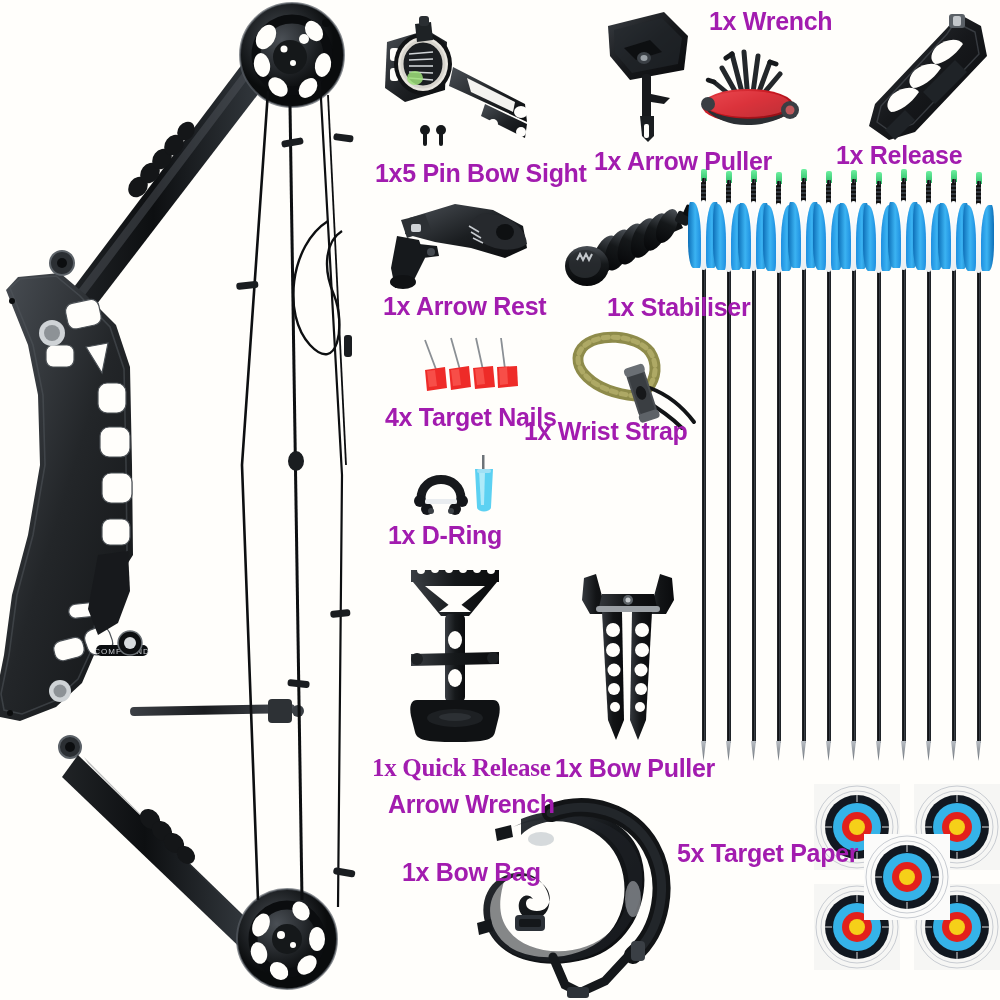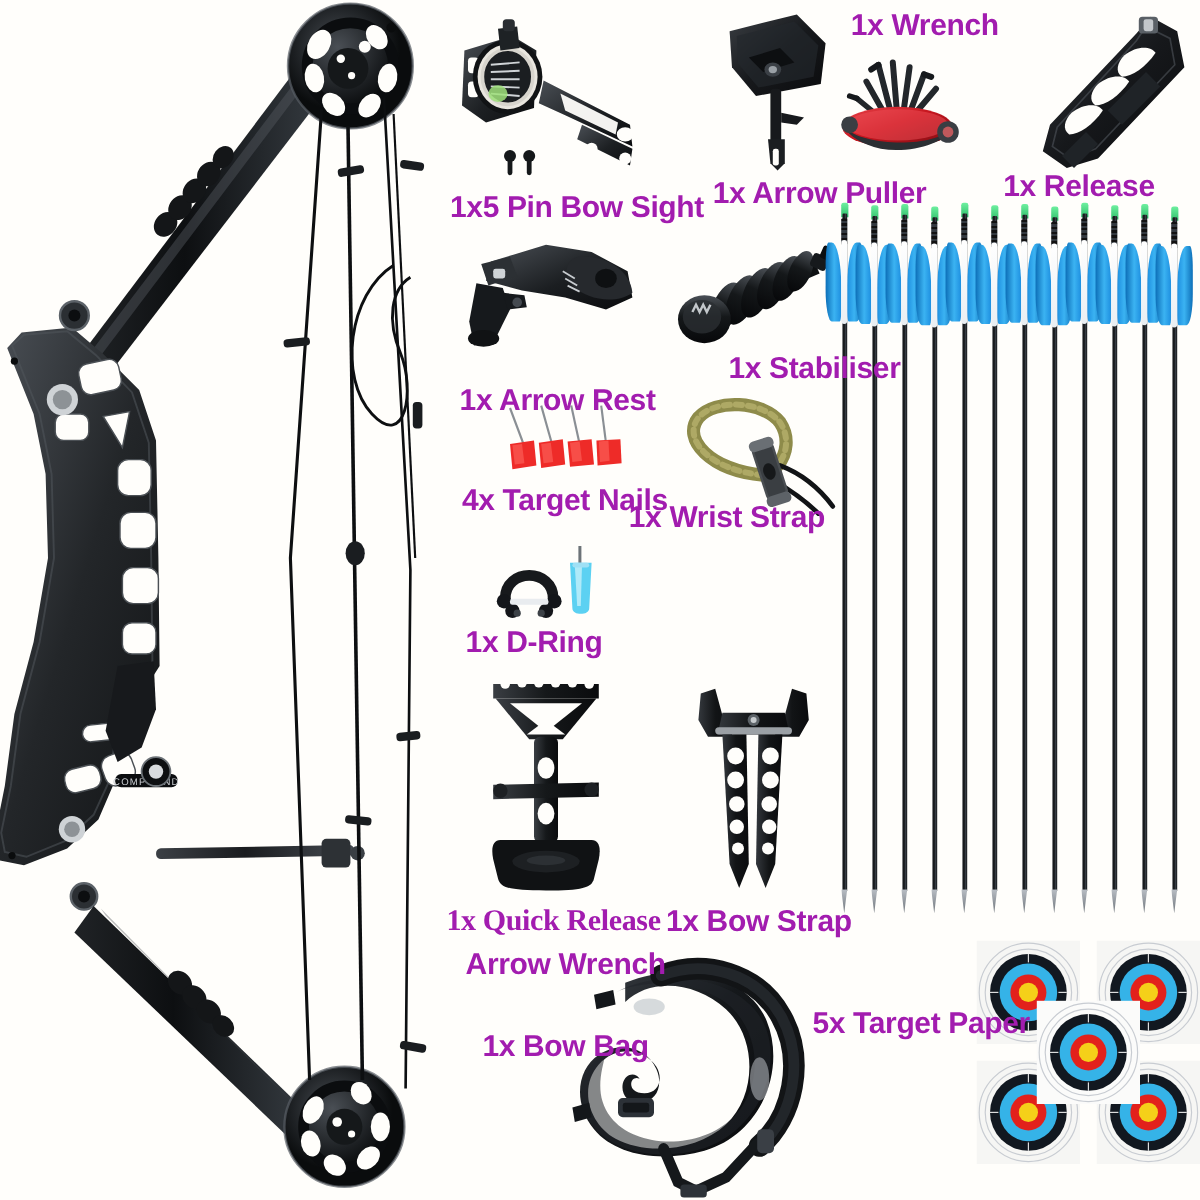--- a/index.html
+++ b/index.html
@@ -792,34 +792,34 @@
   </div>
 
   <div class="lbl" style="left:375px;top:160px;text-align:right;">1x5 Pin Bow Sight</div>
 
   <div class="lbl" style="left:594px;top:148px;">1x Arrow Puller</div>
 
   <div class="lbl" style="left:709px;top:8px;">1x Wrench</div>
 
   <div class="lbl" style="left:836px;top:142px;">1x Release</div>
 
-  <div class="lbl" style="left:383px;top:293px;margin-top:28px;">1x Arrow Rest</div>
+  <div class="lbl" style="left:383px;top:293px;">1x Arrow Rest</div>
 
   <div class="lbl" style="left:563px;top:294px;margin-left:44px;">1x Stabiliser</div>
 
   <div class="lbl" style="left:385px;top:404px;">4x Target Nails</div>
 
   <div class="lbl" style="left:524px;top:418px;">1x Wrist Strap</div>
 
   <div class="lbl" style="left:388px;top:522px;">1x D-Ring</div>
 
   <div class="lbl" style="left:372px;top:755px;font-family:Liberation Serif, serif;">1x Quick Release</div>
 
   <div class="lbl" style="left:388px;top:791px;">Arrow Wrench</div>
 
-  <div class="lbl" style="left:555px;top:755px;">1x Bow Strap</div>
+  <div class="lbl" style="left:555px;top:755px;">1x Bow Puller</div>
 
 
   <div class="lbl" style="left:677px;top:840px;">5x Target Paper</div>
 
   <div class="lbl" style="left:402px;top:859px;">1x Bow Bag</div>
 
 </div>
 
 </body></html>

